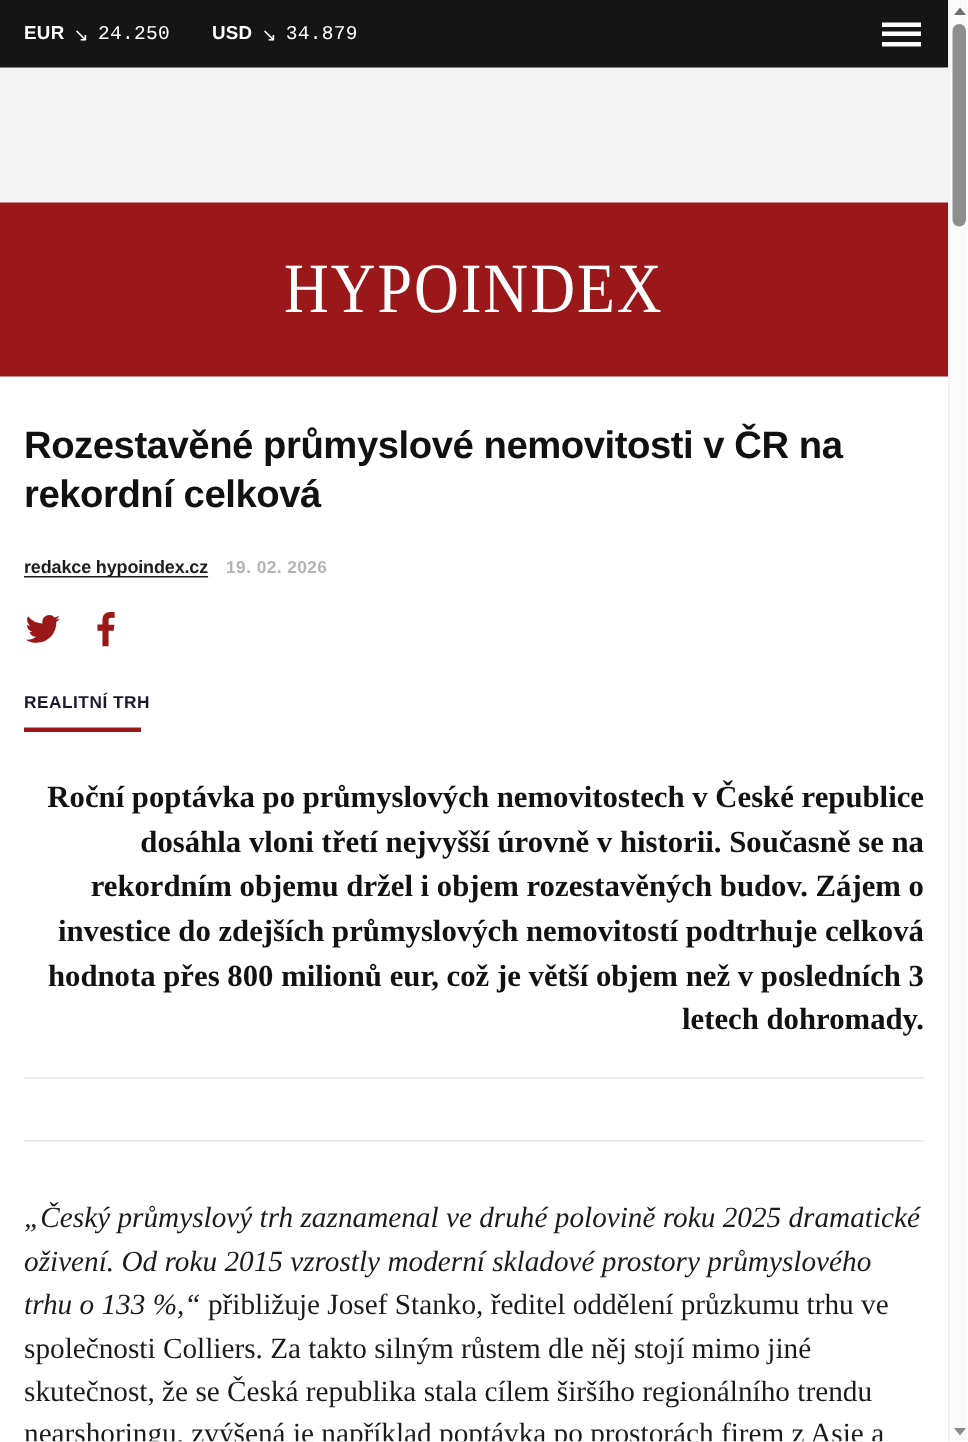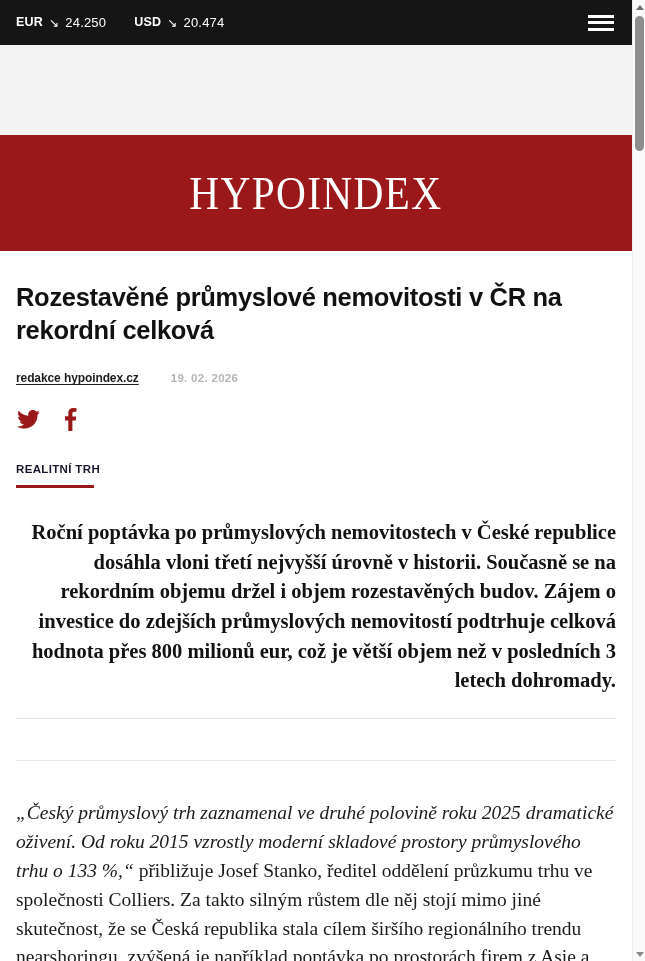--- a/index.html
+++ b/index.html
@@ -65,20 +65,21 @@
     font-size: 12px;
     font-weight: 400;
     display: inline-block;
     transform: translateY(0px);
   }
 
   .ticker-value {
     color: #ffffff;
     font-weight: 400;
     font-size: 13px;
+    font-family: Liberation Mono, monospace;
   }
 
   .hamburger {
     position: absolute;
     right: 18px;
     top: 50%;
     transform: translateY(-50%);
     width: 26px;
     height: 20px;
     display: flex;
@@ -135,21 +136,21 @@
     color: #111111;
     letter-spacing: -0.3px;
     margin-top: 30px;
     max-width: 604px;
   }
 
   .byline {
     margin-top: 24px;
     display: flex;
     align-items: baseline;
-    gap: 32px;
+    gap: 12px;
   }
 
   .byline-author {
     font-size: 12px;
     font-weight: 700;
     color: #1d1d1d;
     text-decoration: underline;
     text-underline-offset: 2px;
     letter-spacing: -0.1px;
     cursor: pointer;
@@ -288,21 +289,21 @@
 
         <div class="ticker-item">
           <span>EUR</span>
           <span class="ticker-arrow">↘</span>
           <span class="ticker-value">24.250</span>
         </div>
 
         <div class="ticker-item">
           <span>USD</span>
           <span class="ticker-arrow">↘</span>
-          <span class="ticker-value">20.474</span>
+          <span class="ticker-value">34.879</span>
         </div>
 
       </div>
 
       <div class="hamburger">
         <span></span>
         <span></span>
         <span></span>
       </div>
     </div>

